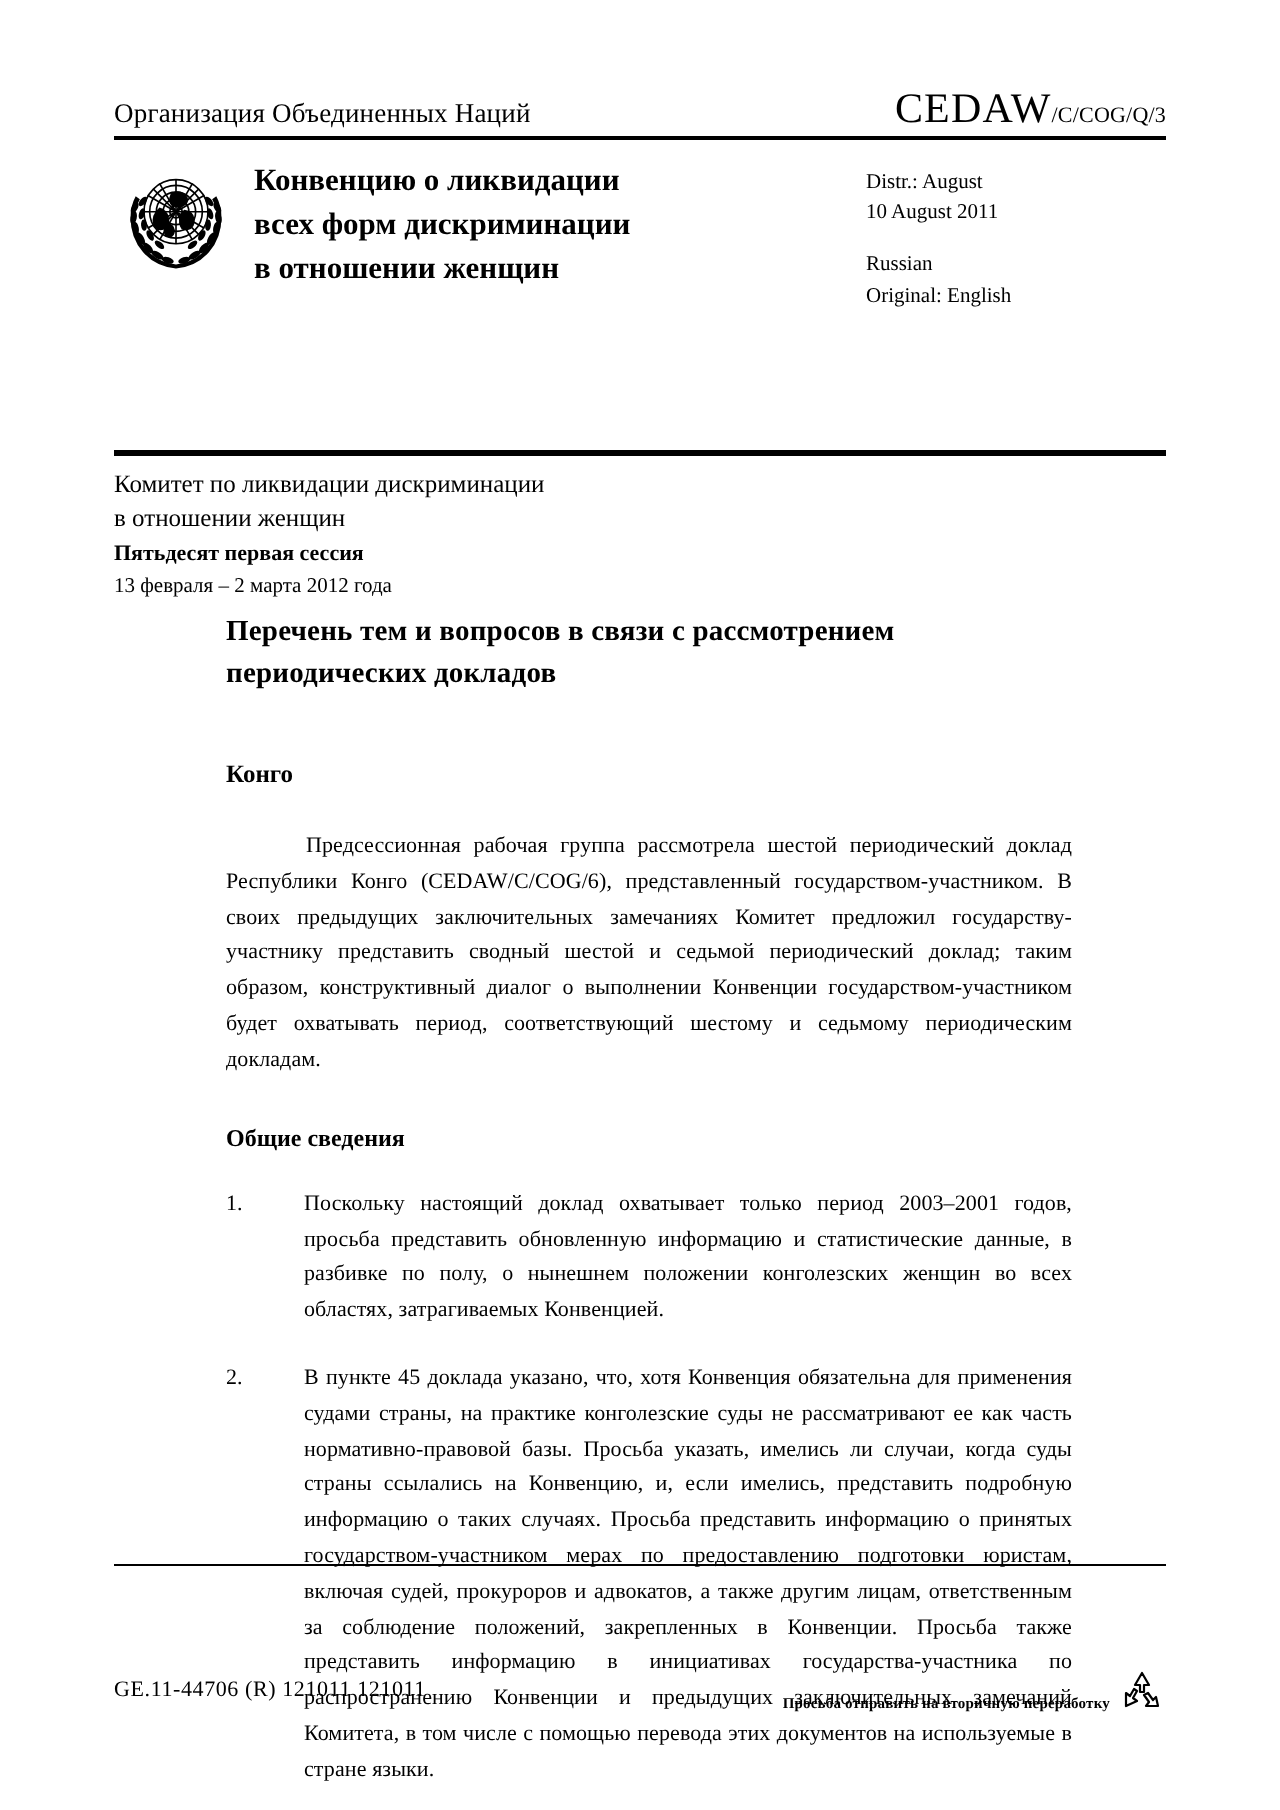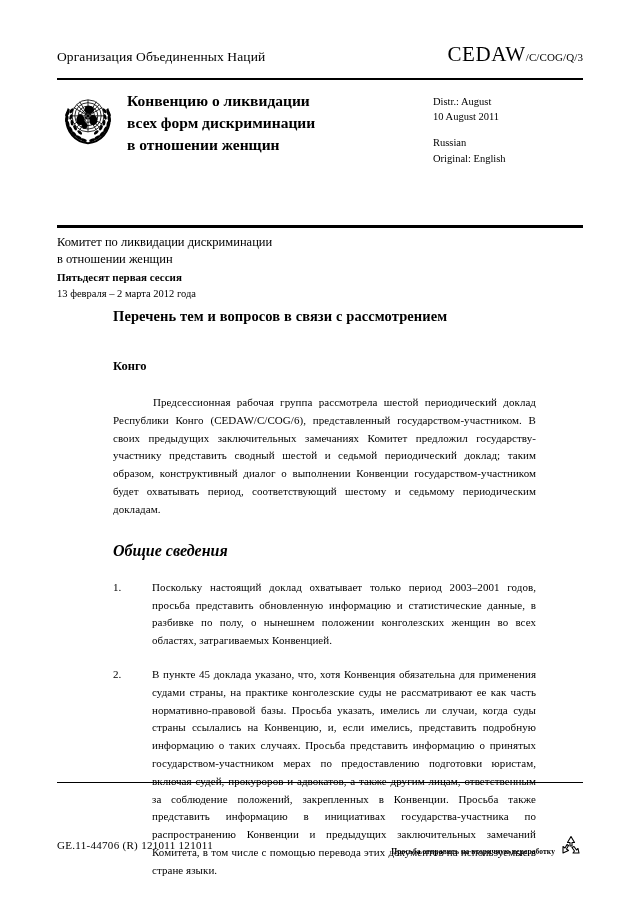--- a/index.html
+++ b/index.html
@@ -27,21 +27,21 @@
   .masthead {
     position: absolute;
     left: 57px;
     top: 44px;
     width: 526px;
   }
   .masthead-top {
     display: flex;
     align-items: flex-end;
     justify-content: space-between;
-    padding-bottom: 13px;
+    padding-bottom: 3px;
   }
   .org-name {
     font-size: 13.5px;
     letter-spacing: 0.1px;
     line-height: 1.1;
   }
   .symbol-line {
     display: flex;
     align-items: baseline;
     white-space: nowrap;
@@ -154,24 +154,23 @@
   }
   .numbered .num {
     position: absolute;
     left: 0;
     top: 0;
   }
   .para.numbered > .body-text { display: block; }
   .para.numbered > .body-text::first-line { }
   .subhead {
     font-weight: bold;
-    font-size: 16px;
+    font-size: 12px;
     line-height: 1.5;
     margin-top: 20px;
-    font-style: italic;
   }
 
   
   .footer-rule {
     position: absolute;
     left: 57px;
     top: 782px;
     width: 526px;
     border-top: 0.8px solid #000;
   }
@@ -303,20 +302,21 @@
       <div>в отношении женщин</div>
     </div>
     <div class="session-name">Пятьдесят первая сессия</div>
     <div class="session-dates">13 февраля – 2 марта 2012 года</div>
   </div>
 
   <div class="content">
 
     <div class="doc-title">
       <div>Перечень тем и вопросов в связи с рассмотрением</div>
+      <div>периодических докладов</div>
     </div>
 
     <div class="country">Конго</div>
 
     <div class="para para-intro">Предсессионная рабочая группа рассмотрела шестой периодический доклад Республики Конго (CEDAW/C/COG/6), представленный государством-участником. В своих предыдущих заключительных замечаниях Комитет предложил государству-участнику представить сводный шестой и седьмой периодический доклад; таким образом, конструктивный диалог о выполнении Конвенции государством-участником будет охватывать период, соответствующий шестому и седьмому периодическим докладам.</div>
 
     <div class="subhead">Общие сведения</div>
 
     <div class="para numbered">
       <span class="num">1.</span>

